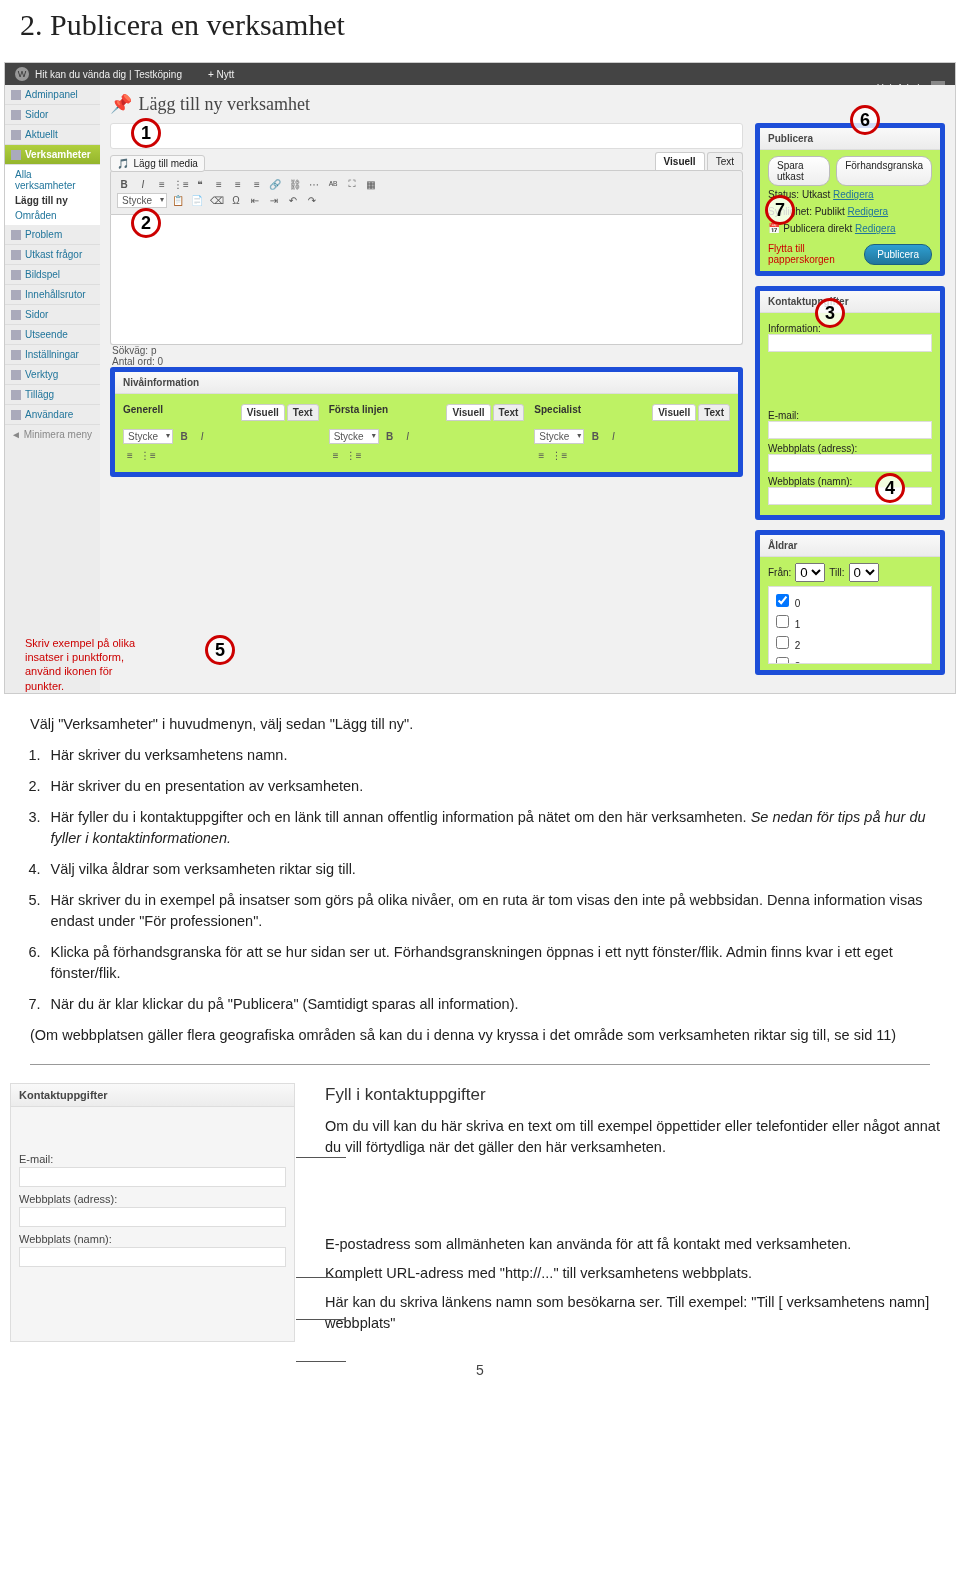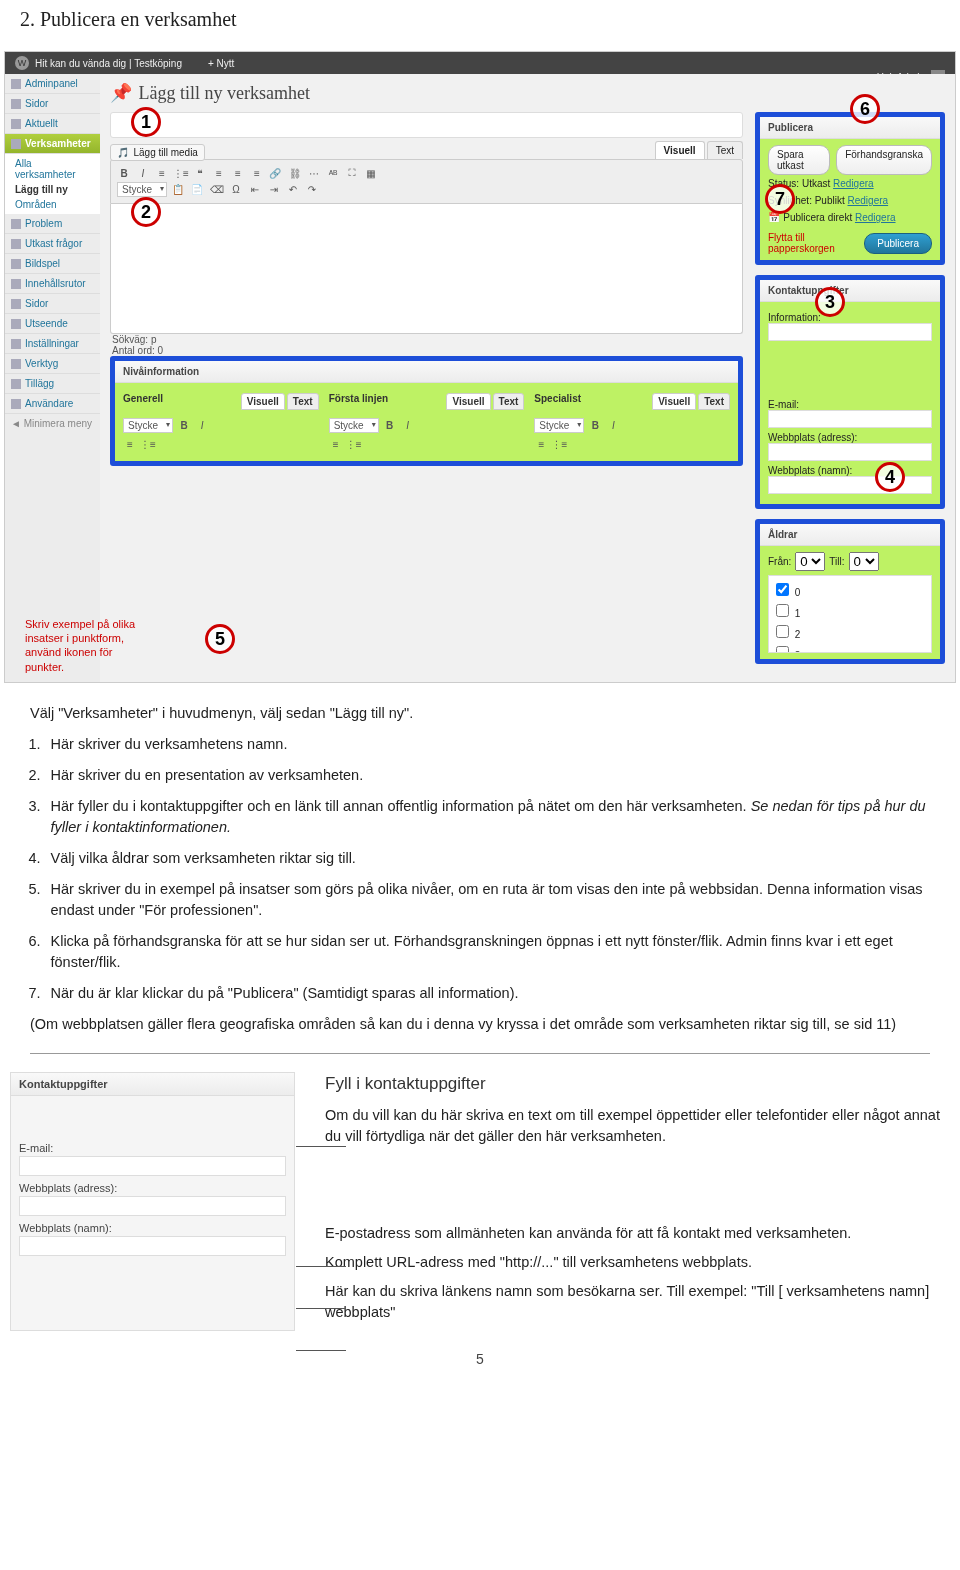--- a/index.html
+++ b/index.html
@@ -1,18 +1,18 @@
 <!DOCTYPE html>
 <html><head>
 <meta charset="utf-8">
 <style>
   * { box-sizing: border-box; }
   body { margin: 0; font-family: Arial, Helvetica, sans-serif; background: #fff; color: #222; width: 960px; }
   
-  .page-heading { font-family: Georgia, serif; font-size: 20px; font-weight: normal; margin: 8px 20px 20px; }
+  .page-heading { font-family: Georgia, serif; font-size: 30px; font-weight: normal; margin: 8px 20px 20px; }
 
   
   .screenshot { margin: 0 4px 20px; border: 1px solid #ccc; background: #f1f1f1; position: relative; font-size: 10px; }
   .topbar { background: #444; color: #eee; height: 22px; display: flex; align-items: center; padding: 0 10px; justify-content: space-between; }
   .topbar-left { display: flex; align-items: center; gap: 6px; }
   .wp-logo { width: 14px; height: 14px; background: #999; border-radius: 50%; display: inline-flex; align-items: center; justify-content: center; font-size: 9px; color: #333; }
   .topbar-right { display: flex; align-items: center; gap: 6px; margin-top: 28px; }
   .avatar-sq { width: 14px; height: 14px; background: #888; }
 
   .wp-body { display: flex; }
@@ -371,21 +371,21 @@
                 <label><input type="checkbox" style=""> <span>3</span></label>
 
               </div>
             </div>
           </div>
         </div>
       </div>
     </div>
   </div>
 
-  <div class="red-hint" style="left:20px; bottom:8px;">Skriv exempel på olika insatser i punktform, använd ikonen för punkter.</div>
+  <div class="red-hint" style="left:20px; bottom:0;">Skriv exempel på olika insatser i punktform, använd ikonen för punkter.</div>
 
   <div class="circ" style="left:126px; top:55px;">1</div>
   <div class="circ" style="left:126px; top:145px;">2</div>
   <div class="circ" style="right:110px; top:235px;">3</div>
   <div class="circ" style="right:50px; top:410px;">4</div>
   <div class="circ" style="left:200px; bottom:28px;">5</div>
   <div class="circ" style="right:75px; top:42px;">6</div>
   <div class="circ" style="right:160px; top:132px;">7</div>
 </div>
 

